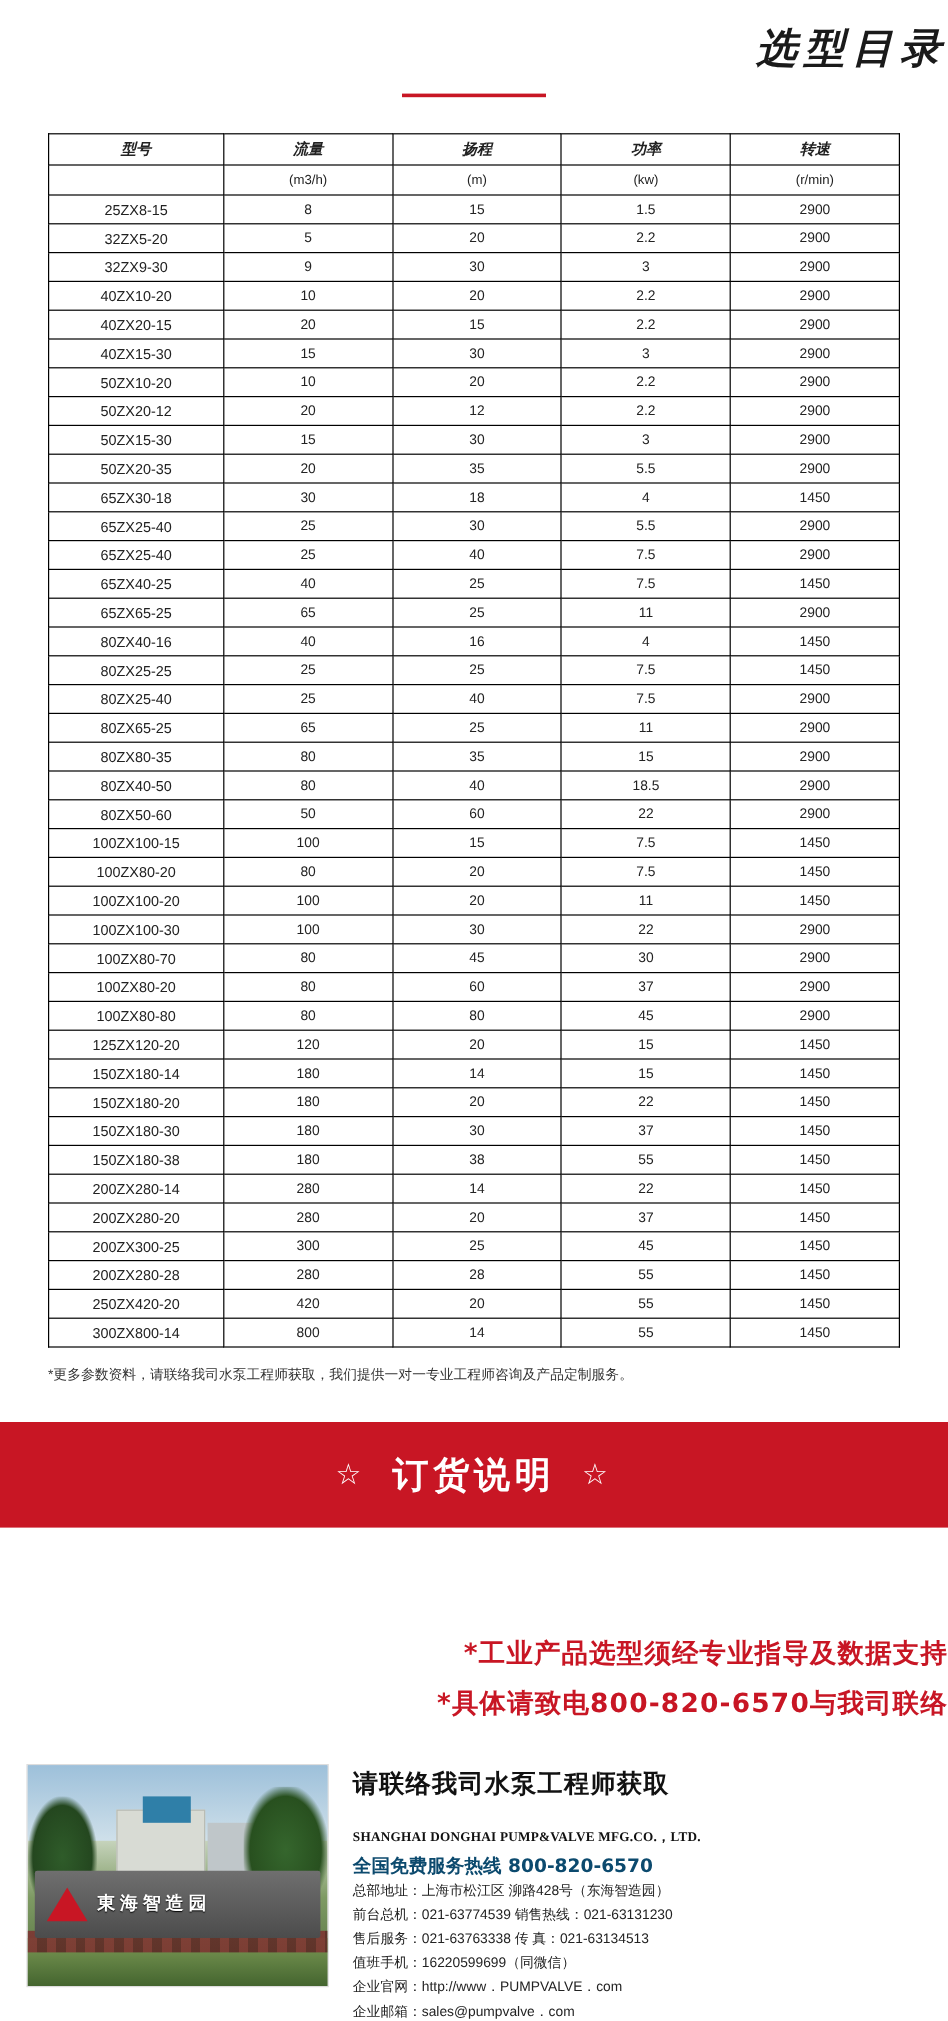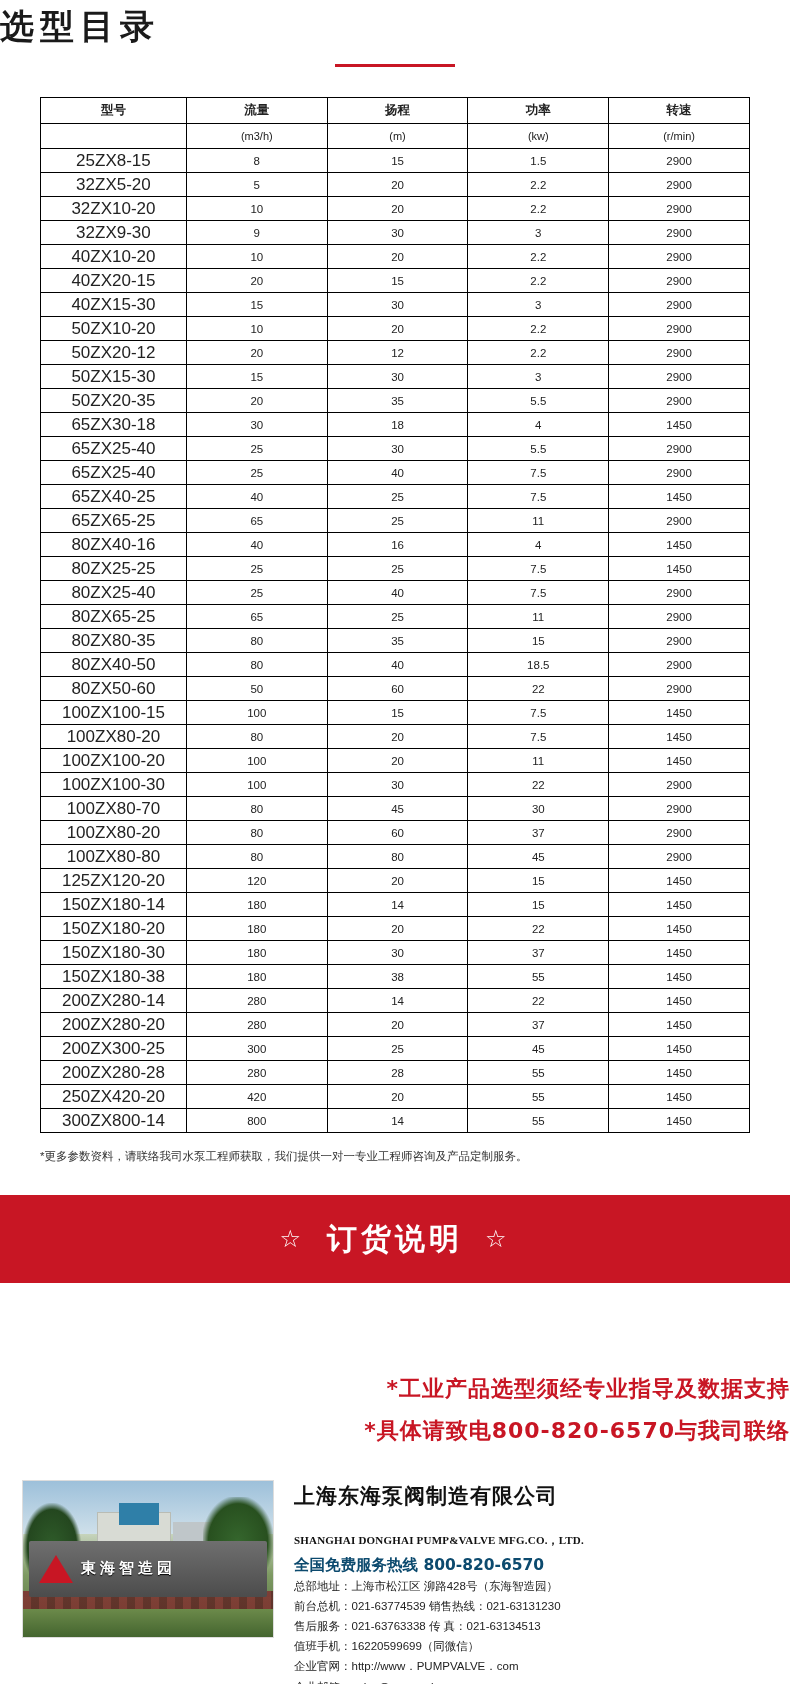--- a/index.html
+++ b/index.html
@@ -6,21 +6,21 @@
   html, body { margin: 0; padding: 0; }
   body {
     width: 790px;
     background: #ffffff;
     font-family: "Liberation Sans", "DejaVu Sans", sans-serif;
     color: #222;
   }
   .page { width: 790px; position: relative; }
 
   
-  .title-wrap { padding-top: 4px; text-align: left; }
+  .title-wrap { padding-top: 18px; text-align: right; font-style: italic; }
   .main-title {
     font-size: 34px;
     font-weight: bold;
     letter-spacing: 6px;
     color: #1a1a1a;
     font-family: "DejaVu Sans", "Liberation Sans", sans-serif;
   }
   .title-rule {
     width: 120px;
     height: 3px;
@@ -41,23 +41,24 @@
     text-align: center;
     height: 24px;
     padding: 0 2px;
     font-weight: normal;
     white-space: nowrap;
   }
   table.spec th.hcell {
     font-weight: bold;
     font-size: 12.5px;
     height: 26px;
+    font-style: italic;
   }
   table.spec td.unit { font-size: 11px; height: 25px; }
-  table.spec td.model { font-size: 17px; }
+  table.spec td.model { font-size: 12px; }
   col.c-model { width: 146px; }
   col.c-flow  { width: 141px; }
   col.c-head  { width: 141px; }
   col.c-power { width: 141px; }
   col.c-speed { width: 141px; }
 
   .note {
     padding: 14px 40px 0 40px;
     font-size: 11.5px;
     color: #333;
@@ -102,21 +103,21 @@
 
   
   .footer {
     display: flex;
     padding: 0 22px 18px 22px;
     gap: 20px;
     align-items: flex-start;
   }
   .photo {
     width: 252px;
-    height: 158px;
+    height: 186px;
     flex: 0 0 252px;
     position: relative;
     overflow: hidden;
     border: 1px solid #ddd;
     background: linear-gradient(to bottom, #8fb6d4 0%, #a9c8de 32%, #c9d6c0 33%, #7e9a63 60%, #4e6b3b 100%);
   }
   .ph-sky { position: absolute; left:0; top:0; width:100%; height:34%;
             background: linear-gradient(to bottom,#9dc0da,#cfe0ea); }
   .ph-tree-l { position:absolute; left:0; top:14%; width:58px; height:46%;
                background: radial-gradient(ellipse at 50% 60%, #2f5c2a 0%, #24471f 60%, rgba(36,71,31,0) 72%); }
@@ -209,27 +210,20 @@
             <td>2900</td>
           </tr>
           <tr>
             <td class="model">32ZX5-20</td>
             <td>5</td>
             <td>20</td>
             <td>2.2</td>
             <td>2900</td>
           </tr>
           <tr>
-            <td class="model">32ZX10-20</td>
-            <td>10</td>
-            <td>20</td>
-            <td>2.2</td>
-            <td>2900</td>
-          </tr>
-          <tr>
             <td class="model">32ZX9-30</td>
             <td>9</td>
             <td>30</td>
             <td>3</td>
             <td>2900</td>
           </tr>
           <tr>
             <td class="model">40ZX10-20</td>
             <td>10</td>
             <td>20</td>
@@ -517,21 +511,21 @@
       <div class="ph-tree-r"></div>
       <div class="ph-ground"></div>
       <div class="ph-shrub"></div>
       <div class="ph-wall">
         <div class="ph-logo"></div>
         <div class="ph-wall-text">東海智造园</div>
       </div>
     </div>
 
     <div class="contact">
-      <div class="c-company">上海东海泵阀制造有限公司</div>
+      <div class="c-company">请联络我司水泵工程师获取</div>
       <div class="c-company-en">SHANGHAI DONGHAI PUMP&amp;VALVE MFG.CO.，LTD.</div>
       <div class="c-hotline">全国免费服务热线 800-820-6570</div>
       <div class="c-line">总部地址：上海市松江区 泖路428号（东海智造园）</div>
       <div class="c-line">前台总机：021-63774539   销售热线：021-63131230</div>
       <div class="c-line">售后服务：021-63763338   传    真：021-63134513</div>
       <div class="c-line">值班手机：16220599699（同微信）</div>
       <div class="c-line">企业官网：http://www．PUMPVALVE．com</div>
       <div class="c-line">企业邮箱：sales@pumpvalve．com</div>
     </div>
   </div>

